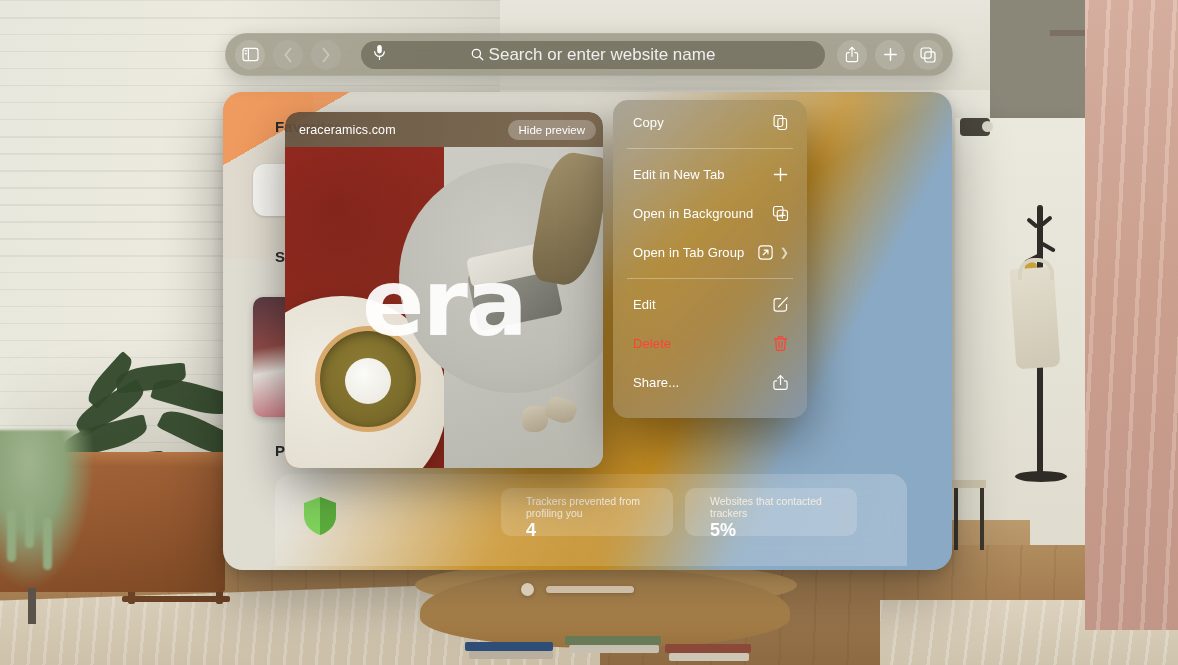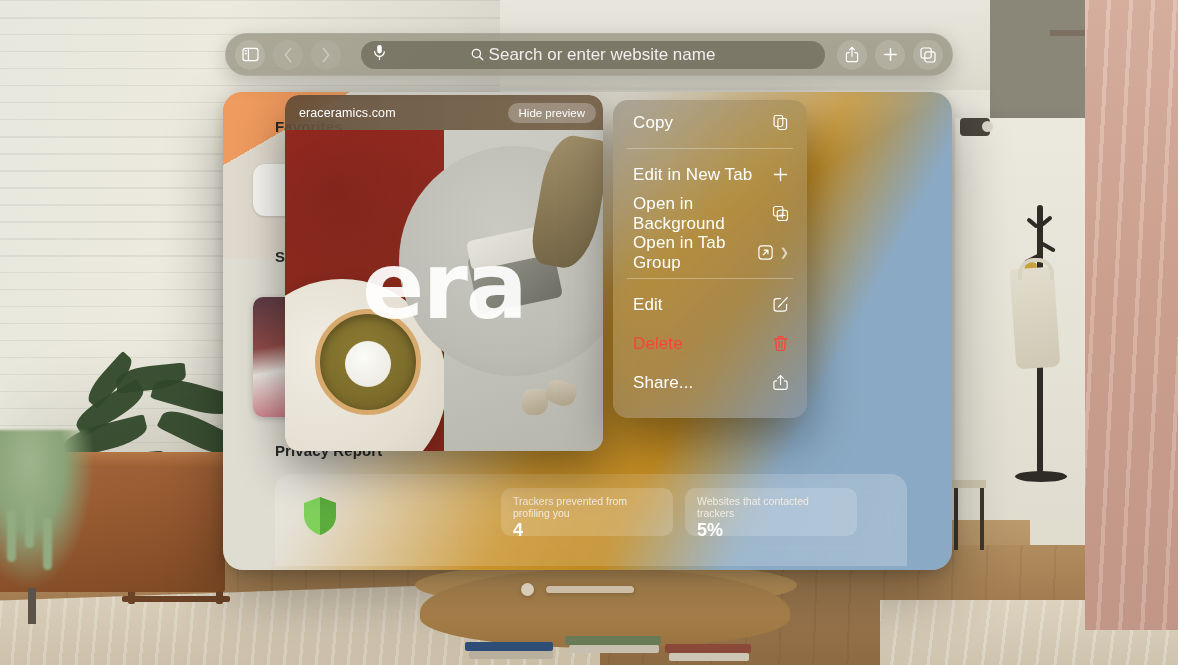--- a/index.html
+++ b/index.html
@@ -198,28 +198,28 @@
     backdrop-filter:blur(14px);
     display:flex; align-items:flex-start;
   }
   .pr-shield { margin:22px 0 0 28px; }
   .pr-right { margin-top:14px; margin-left:164px; }
   .pr-label { font-size:11px; color:#f0e8db; opacity:.92; margin-bottom:6px; }
   .pr-stats { display:flex; gap:12px; }
   .pr-stat {
     width:172px; height:48px; border-radius:10px;
     background:rgba(255,255,255,.17);
-    padding:7px 12px 0 12px;
+    padding:7px 12px 0 25px;
   }
   .pr-stat-title { font-size:10.5px; color:#f3ece1; line-height:1.15; }
   .pr-stat-value { font-size:18px; font-weight:bold; color:#ffffff; margin-top:1px; }
 
   
   #link-preview {
-    position:absolute; left:285px; top:95px; width:318px; height:356px;
+    position:absolute; left:285px; top:112px; width:318px; height:356px;
     border-radius:14px; overflow:hidden; z-index:40;
     box-shadow:0 18px 46px rgba(0,0,0,.40);
   }
   .lp-head {
     height:35px; display:flex; align-items:center; justify-content:space-between;
     padding:0 7px 0 14px;
     background:linear-gradient(100deg, rgba(92,72,52,.88), rgba(110,88,62,.86));
     backdrop-filter:blur(18px);
   }
   .lp-domain { font-size:12.5px; color:#fff; letter-spacing:.1px; }
@@ -296,21 +296,21 @@
       linear-gradient(135deg, rgba(150,145,135,.72) 0%, rgba(160,140,90,.70) 42%,
                       rgba(152,135,100,.72) 62%, rgba(130,145,165,.72) 100%);
     backdrop-filter:blur(26px) saturate(150%);
     box-shadow:0 20px 50px rgba(0,0,0,.40);
     padding-top:3px;
   }
   .cm-item {
     height:39px; display:flex; align-items:center; justify-content:space-between;
     padding:0 18px 0 20px; cursor:pointer;
   }
-  .cm-label { font-size:17px; color:#ffffff; letter-spacing:.1px; }
+  .cm-label { font-size:13px; color:#ffffff; letter-spacing:.1px; }
   .cm-item.danger .cm-label { color:#fd4338; }
   .cm-right { display:flex; align-items:center; gap:5px; }
   .cm-ico { width:17px; height:17px; display:block; }
   .cm-chev { font-size:11px; color:rgba(255,255,255,.65); margin-left:1px; }
   .cm-sep { height:1px; margin:6px 14px; background:rgba(255,255,255,.30); }
 
   
   #toolbar {
     position:absolute; left:225px; top:33px; width:728px; height:43px;
     border-radius:22px; z-index:80;

